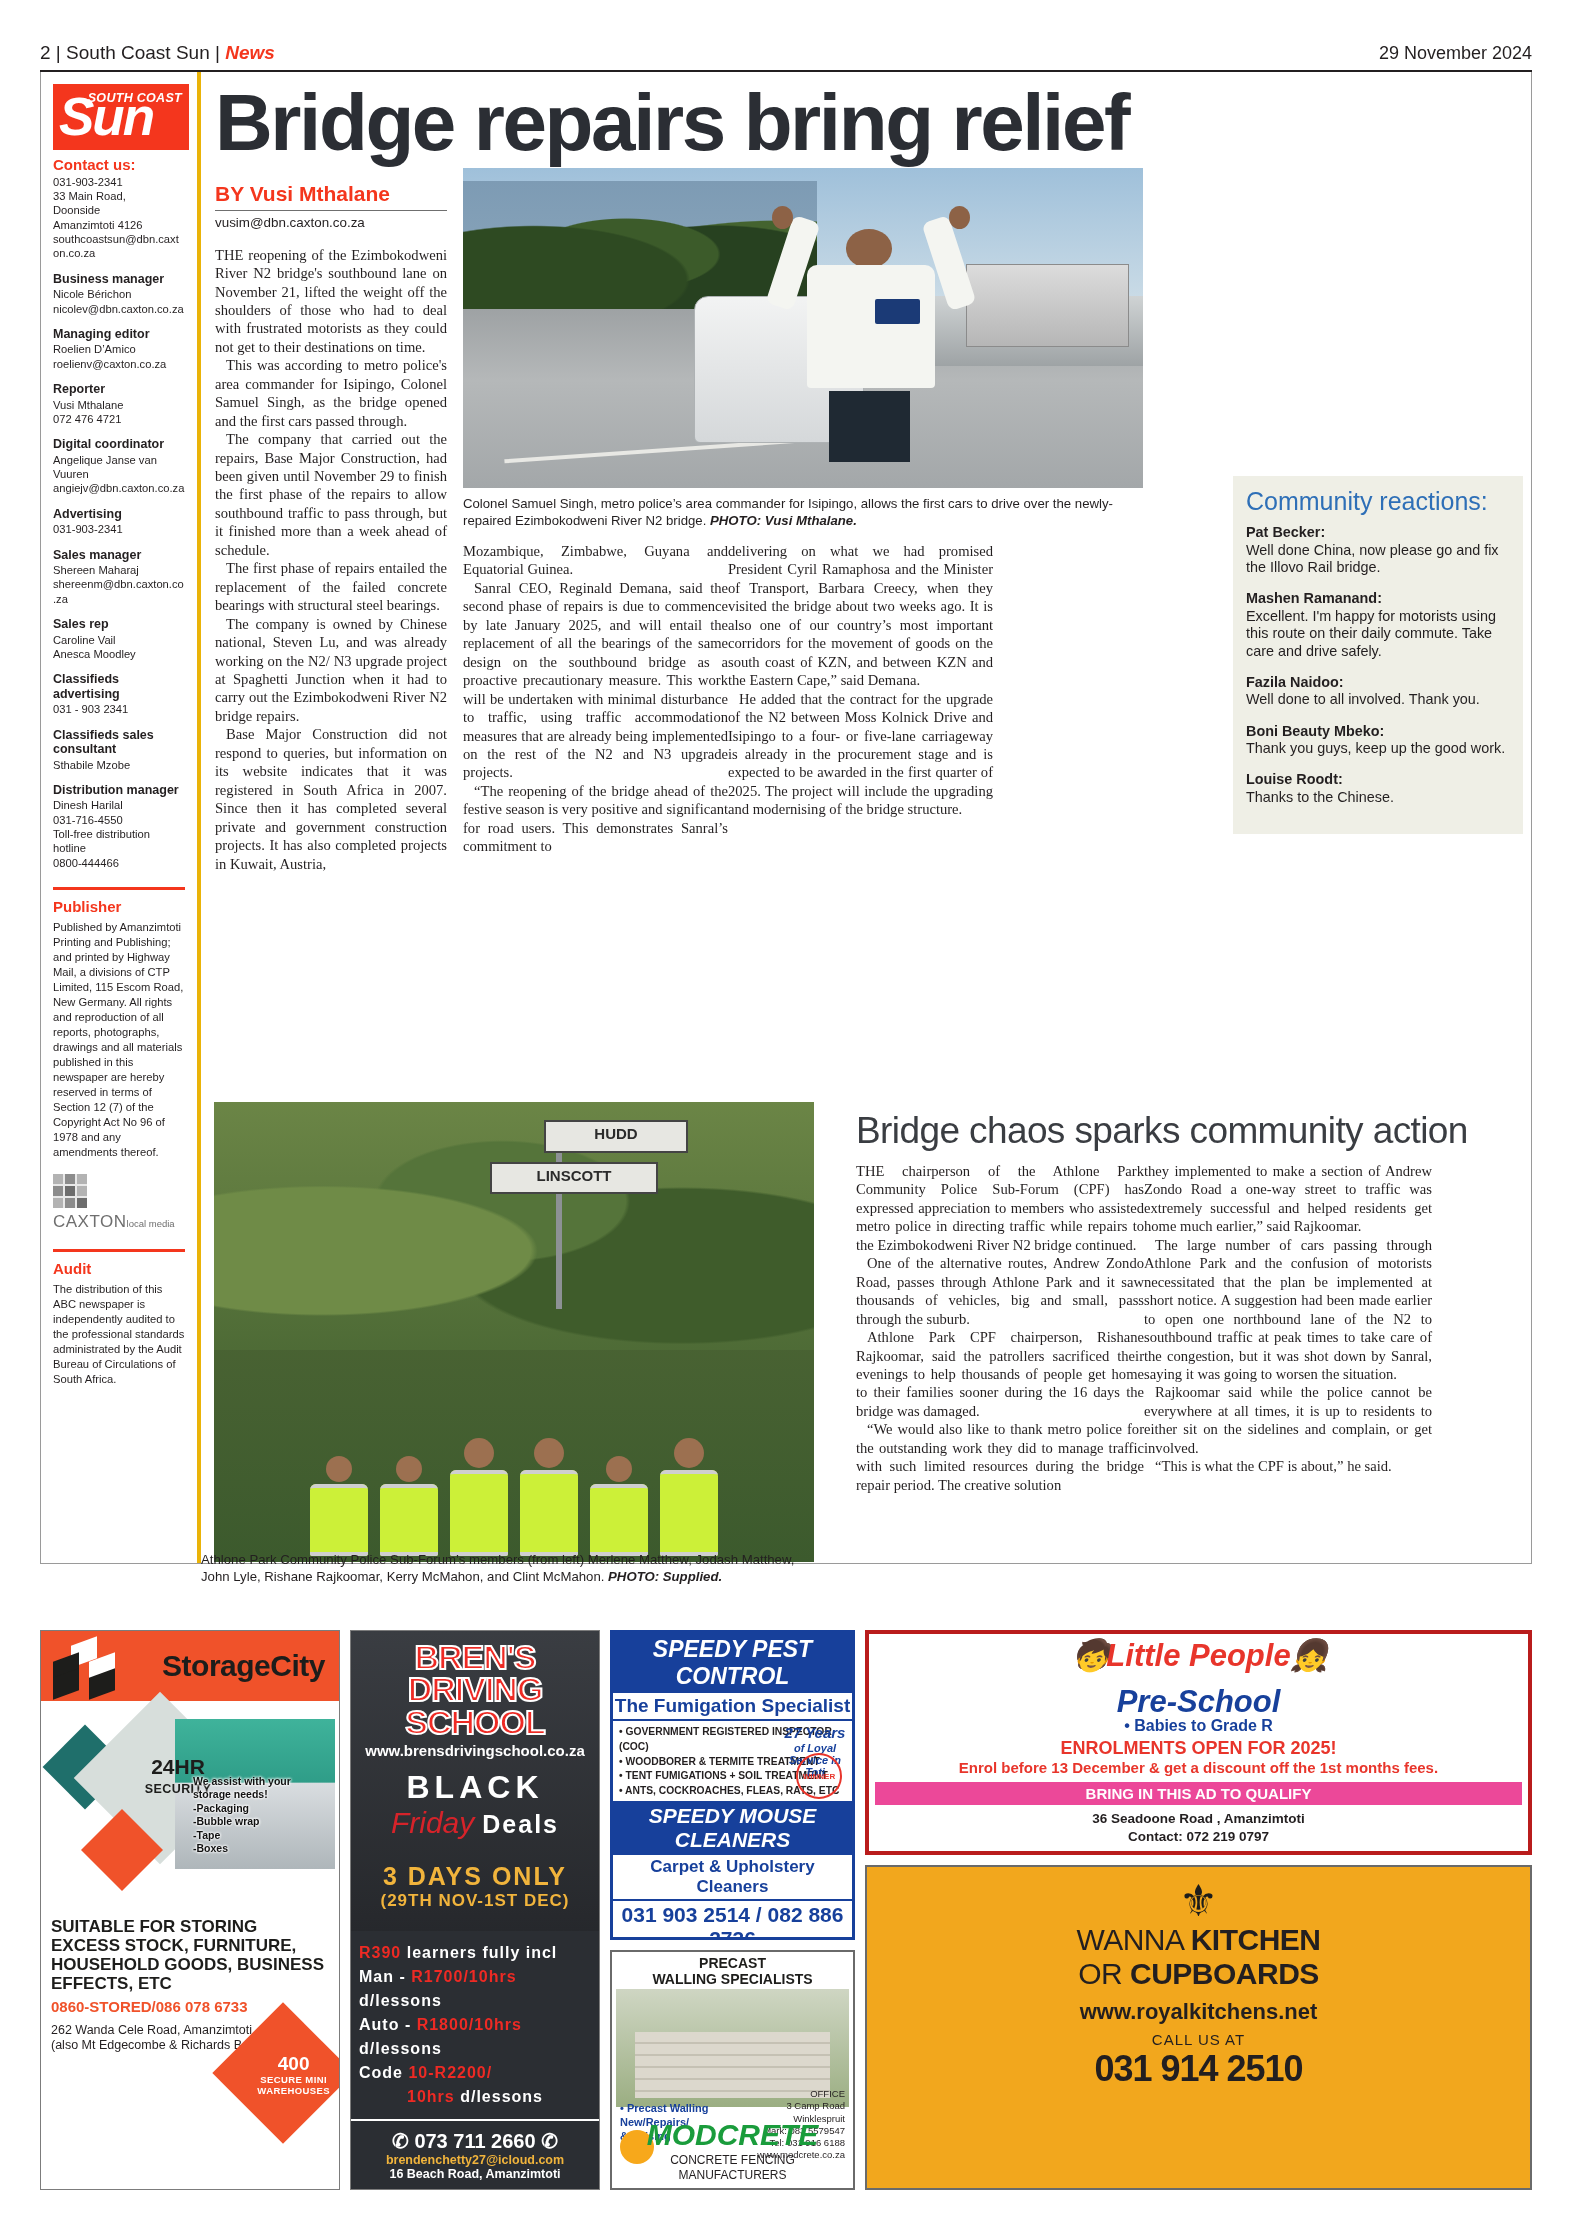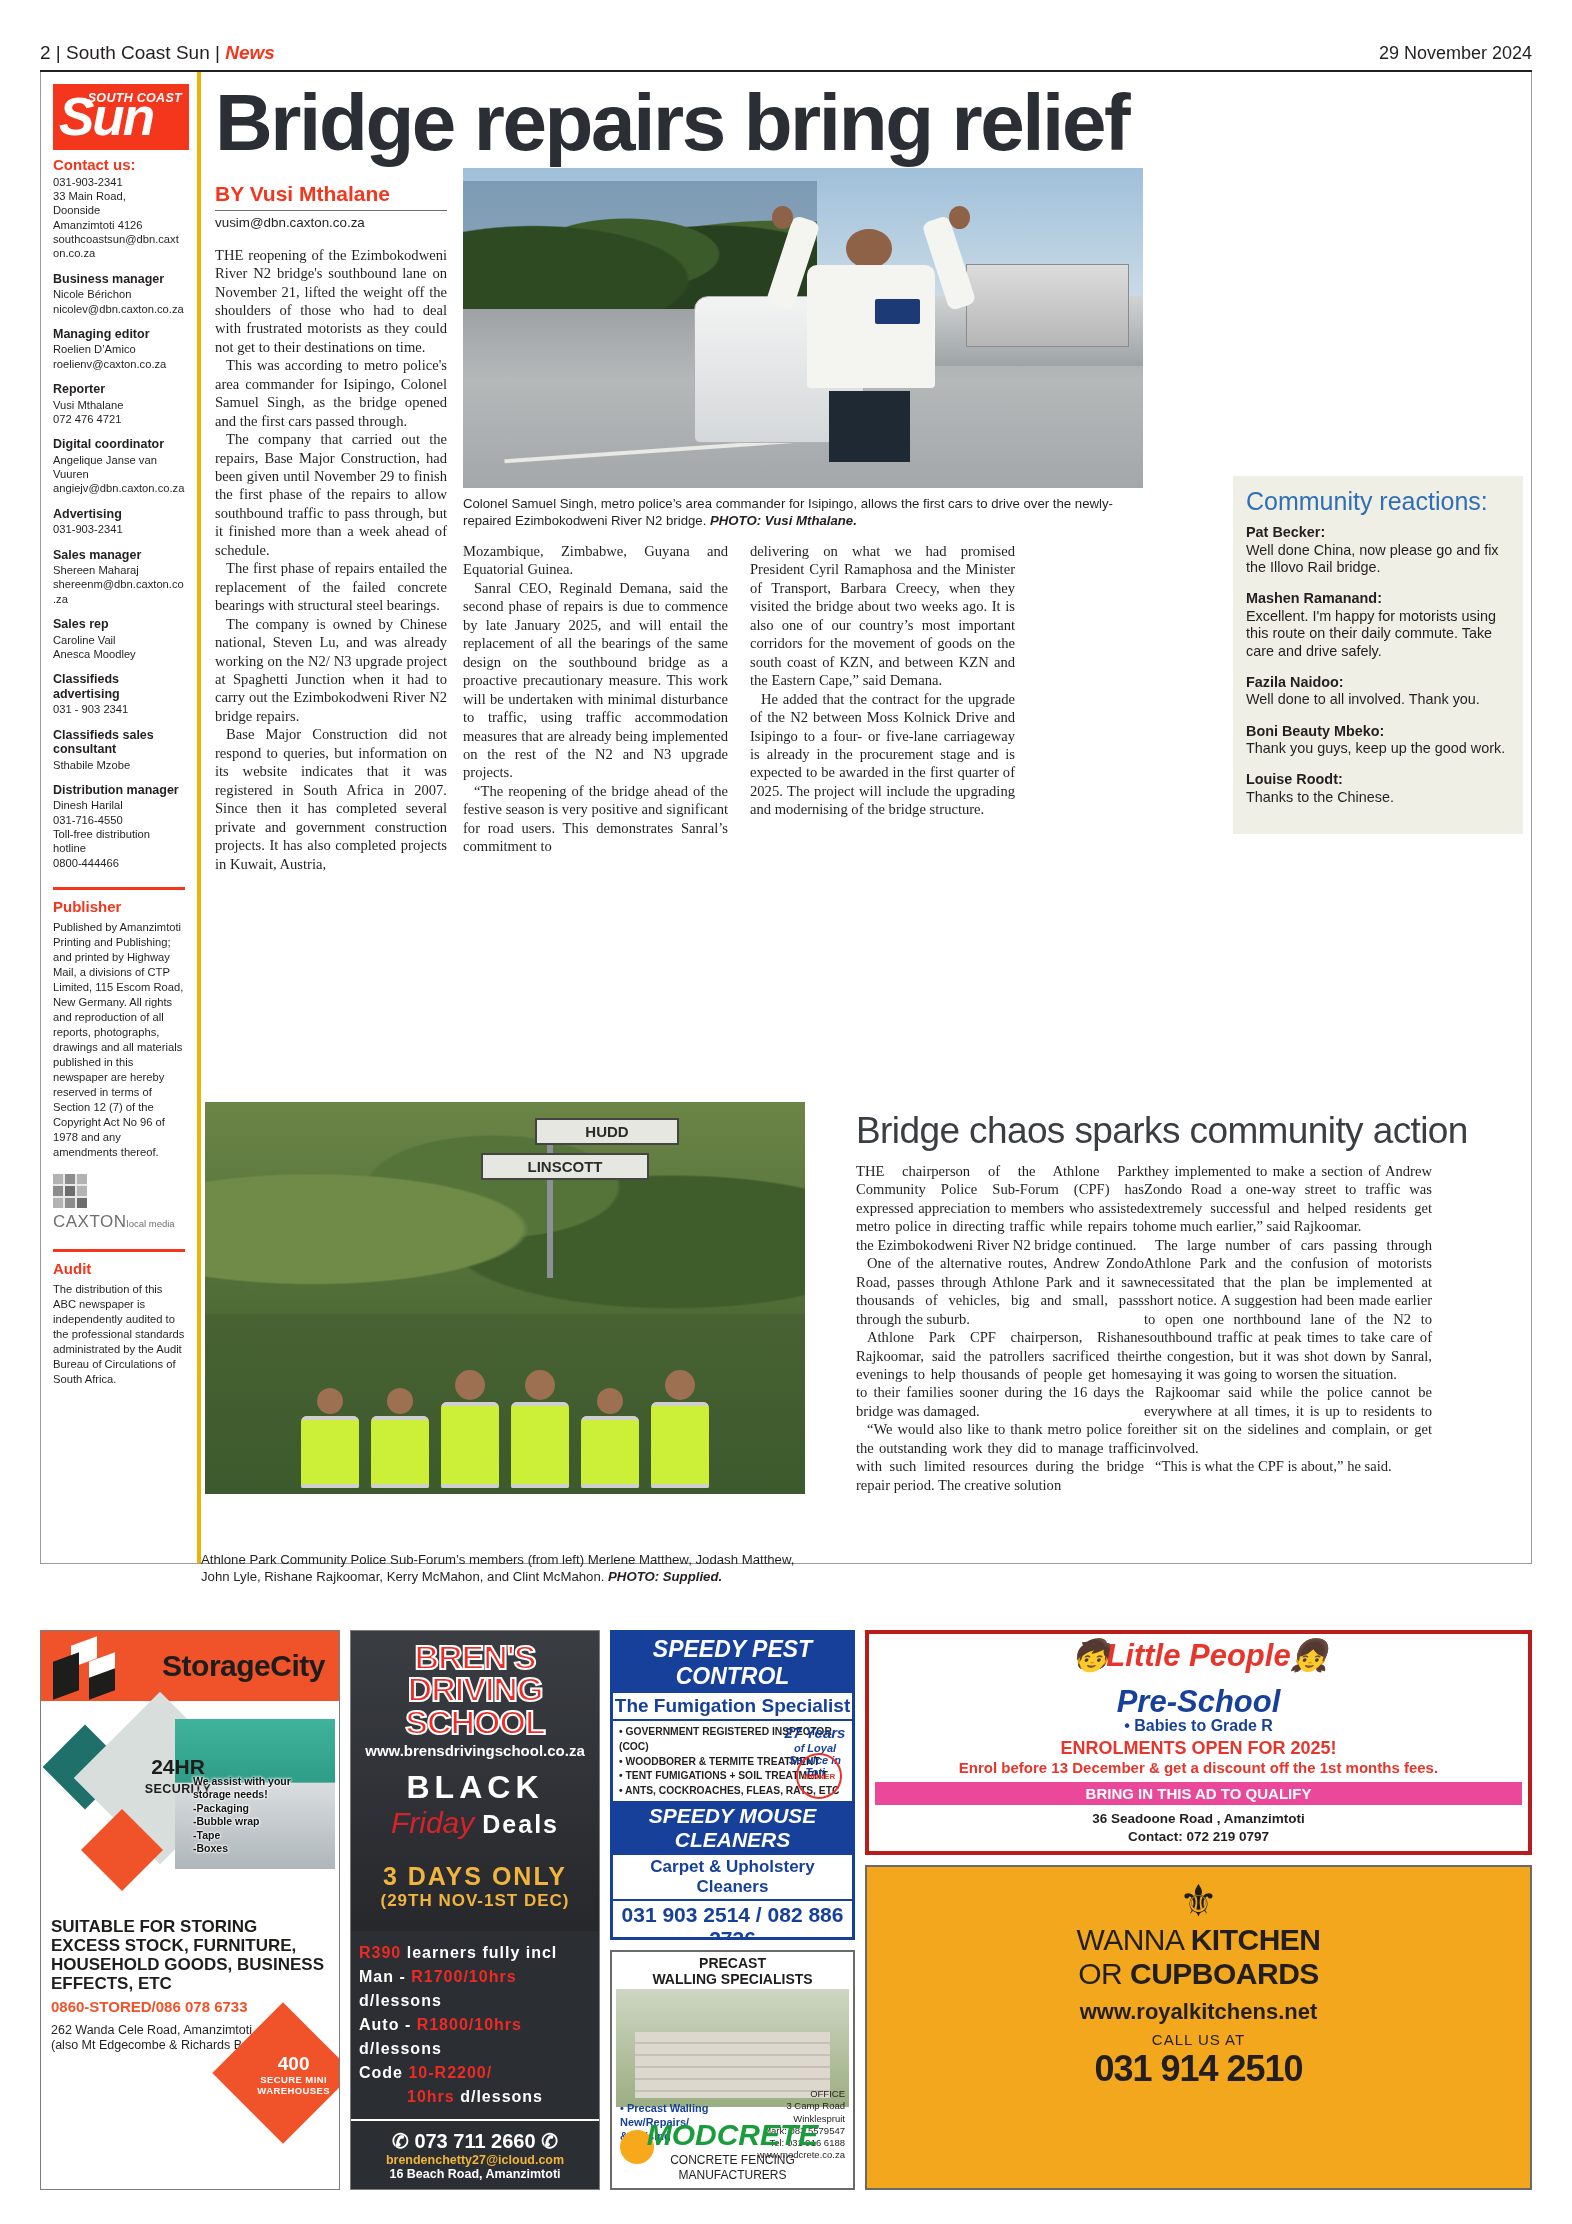--- a/index.html
+++ b/index.html
@@ -123,32 +123,32 @@
   
   .reactions {
     position:absolute; right:8px; top:404px; width:290px; background:#efefe6;
     padding:12px 13px 14px 13px;
   }
   .reactions h3 { color:#2e6fb7; font-weight:400; font-size:25px; line-height:1.05; margin-bottom:10px; }
   .reactions .rname { font-size:14.4px; font-weight:700; line-height:1.2; }
   .reactions .rtext { font-size:14.4px; line-height:1.21; margin-bottom:14px; }
 
   
-  .midcols { position:absolute; left:262px; top:470px; width:552px; display:flex; gap:22px; }
+  .midcols { position:absolute; left:262px; top:470px; width:552px; display:flex; }
   .midcols .c { width:265px; }
 
   
   .story2 { position:absolute; left:655px; top:1040px; right:8px; }
   .story2 h2 { font-weight:400; font-size:37px; line-height:1.0; letter-spacing:-.6px; color:#3a3d42; margin-bottom:13px; }
   .story2 .cols { display:flex; }
   .story2 .cols .c { width:288px; }
 
   
   .groupphoto {
-    position:absolute; left:4px; top:1030px; width:600px; height:392px;
+    position:absolute; left:13px; top:1030px; width:600px; height:460px;
     background:linear-gradient(#5e7a3f, #4a6333 48%, #3c5a2d 100%); overflow:hidden;
   }
   .groupphoto .bank { position:absolute; inset:0 0 46% 0;
     background:
       radial-gradient(ellipse at 18% 60%, #6f8b47 0 30%, transparent 31%),
       radial-gradient(ellipse at 48% 40%, #55743a 0 28%, transparent 29%),
       radial-gradient(ellipse at 78% 66%, #3f5c2b 0 33%, transparent 34%),
       linear-gradient(#6b8546,#4e6b36); }
   .groupphoto .sign1 { position:absolute; left:55%; top:4%; width:24%; height:7%;
     background:#e7e7e2; border:2px solid #444; }

